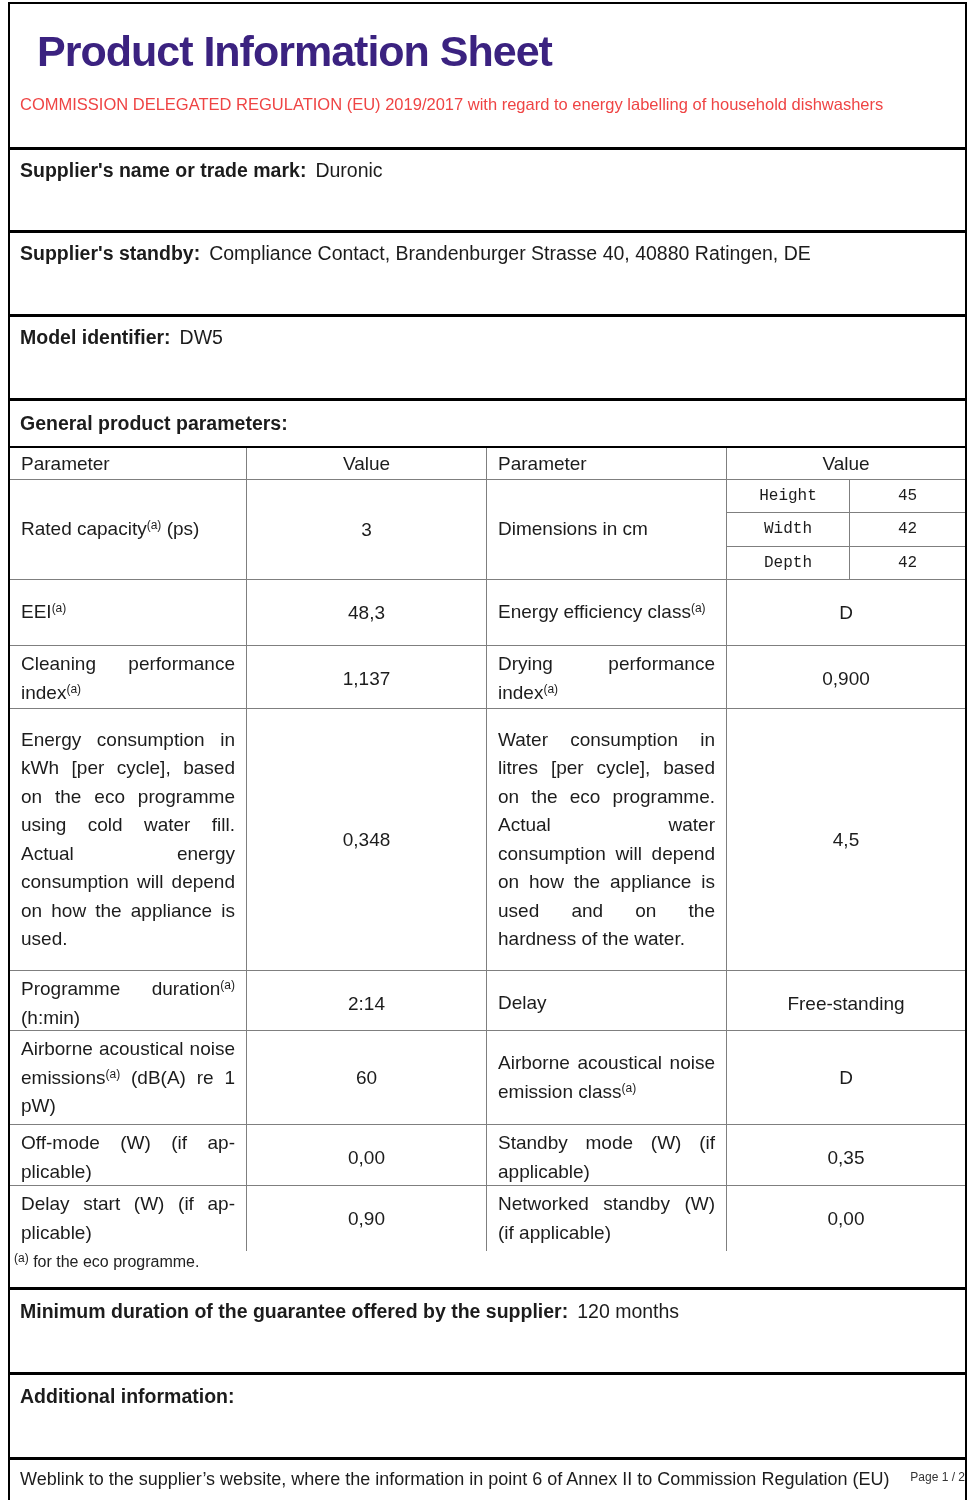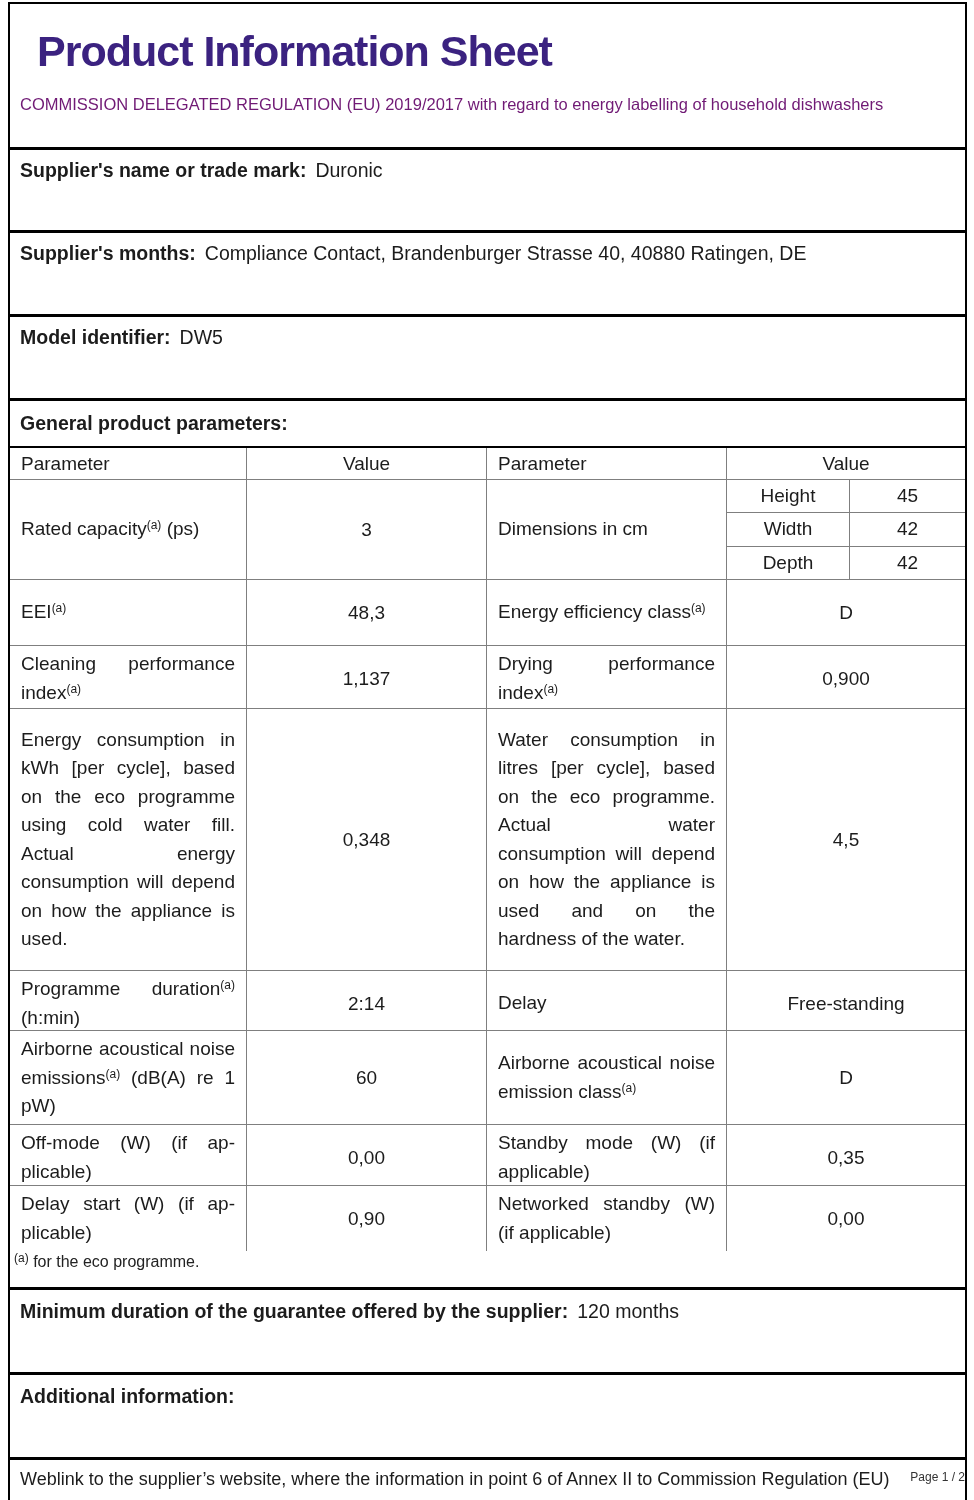--- a/index.html
+++ b/index.html
@@ -10,21 +10,21 @@
   }
   .sheet{
     position:absolute;left:8px;top:2px;width:959px;
     border:2px solid #000;box-sizing:border-box;background:#fff;
   }
   .title-block{height:103px;box-sizing:border-box;padding:4px 10px 0 10px;}
   .doc-title{
     font-size:43px;font-weight:bold;color:#3b2280;letter-spacing:-1px;
     line-height:52px;margin:17px;
   }
-  .doc-subtitle{font-size:16.5px;line-height:20px;margin-top:14px;color:#701a75;}
+  .doc-subtitle{font-size:16.5px;line-height:20px;margin-top:14px;color:#ef4444;}
   .info-row{
     display:flex;align-items:center;box-sizing:border-box;
     padding:0 10px;font-size:19.5px;border-top:3px solid #000;margin-top:40px;
   }
   .info-row .lbl{font-weight:bold;white-space:pre;}
   .info-row .val{margin-left:9px;white-space:pre;}
   .row-name{height:43px}
   .row-addr{height:44px}
   .row-model{height:44px}
   .row-general{height:48px}
@@ -55,21 +55,22 @@
     display:flex;align-items:center;font-size:19px;padding:0 11px;
     border-right:1px solid #7f7f7f;
   }
   .hcell.center{justify-content:center;}
   .hcell:last-child,.pcell:last-child,.vcell:last-child{border-right:none;}
   .dims{display:flex;flex-direction:column;height:100%;}
   .dimrow{flex:1;display:grid;grid-template-columns:123px 1fr;}
   .dimrow + .dimrow{border-top:1px solid #7f7f7f;}
   .dimcell{
     display:flex;align-items:center;justify-content:center;
-    font-size:19px;
+    font-size:16px;
+    font-family:Liberation Mono, monospace;
   }
   .dimcell.dlabel{border-right:1px solid #7f7f7f;}
   sup.fn{font-size:12px;line-height:0;vertical-align:6px;}
   .footnote{
     position:absolute;left:14px;top:1251px;font-size:16px;color:#222;
   }
   .footnote sup{font-size:12px;vertical-align:5px;}
   .page-num{
     position:absolute;top:1470px;right:9px;font-size:12px;color:#333;
   }
@@ -83,21 +84,21 @@
     <div class="doc-title">Product Information Sheet</div>
     <div class="doc-subtitle">COMMISSION DELEGATED REGULATION (EU) 2019/2017 with regard to energy labelling of household dishwashers</div>
   </div>
 
   <div class="info-row row-name">
     <span class="lbl">Supplier's name or trade mark:</span>
     <span class="val">Duronic</span>
   </div>
 
   <div class="info-row row-addr">
-    <span class="lbl">Supplier's months:</span>
+    <span class="lbl">Supplier's standby:</span>
     <span class="val">Compliance Contact, Brandenburger Strasse 40, 40880 Ratingen, DE</span>
   </div>
 
   <div class="info-row row-model">
     <span class="lbl">Model identifier:</span>
     <span class="val">DW5</span>
   </div>
 
   <div class="info-row row-general">
     <span class="lbl">General product parameters:</span>

